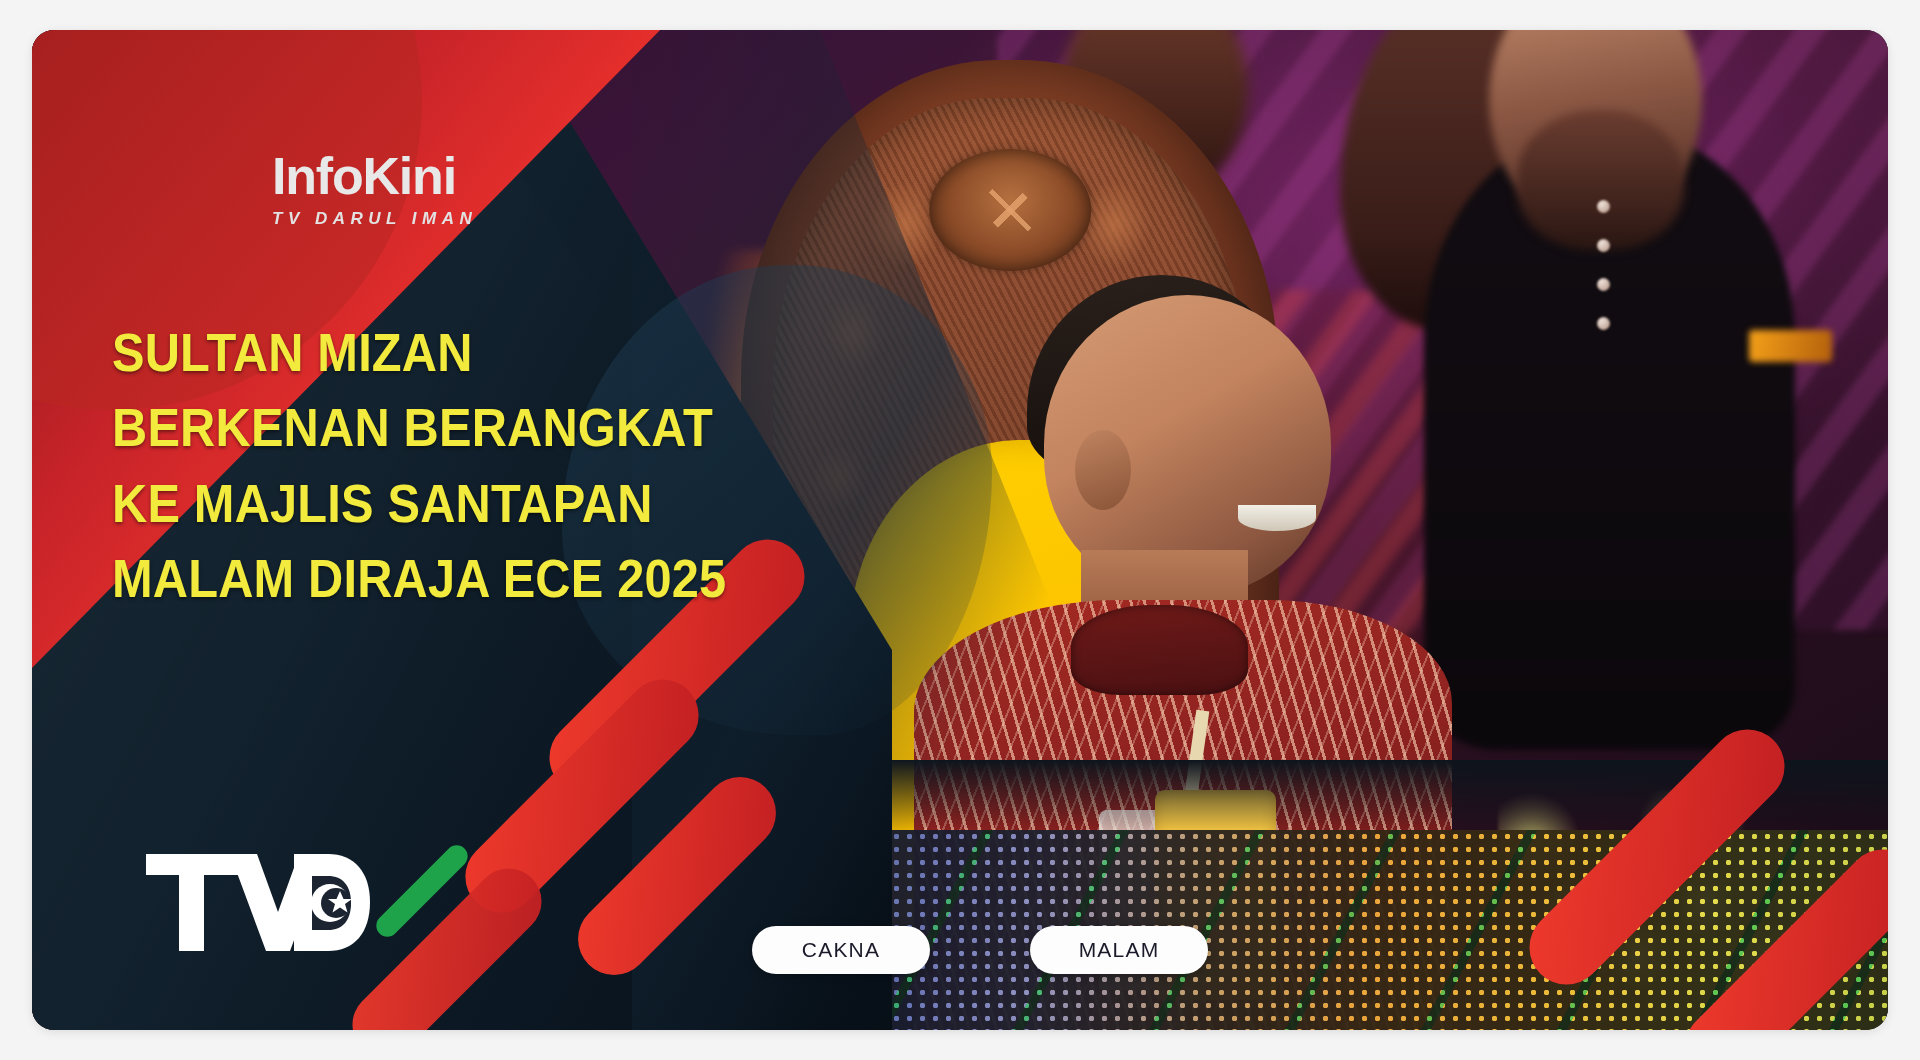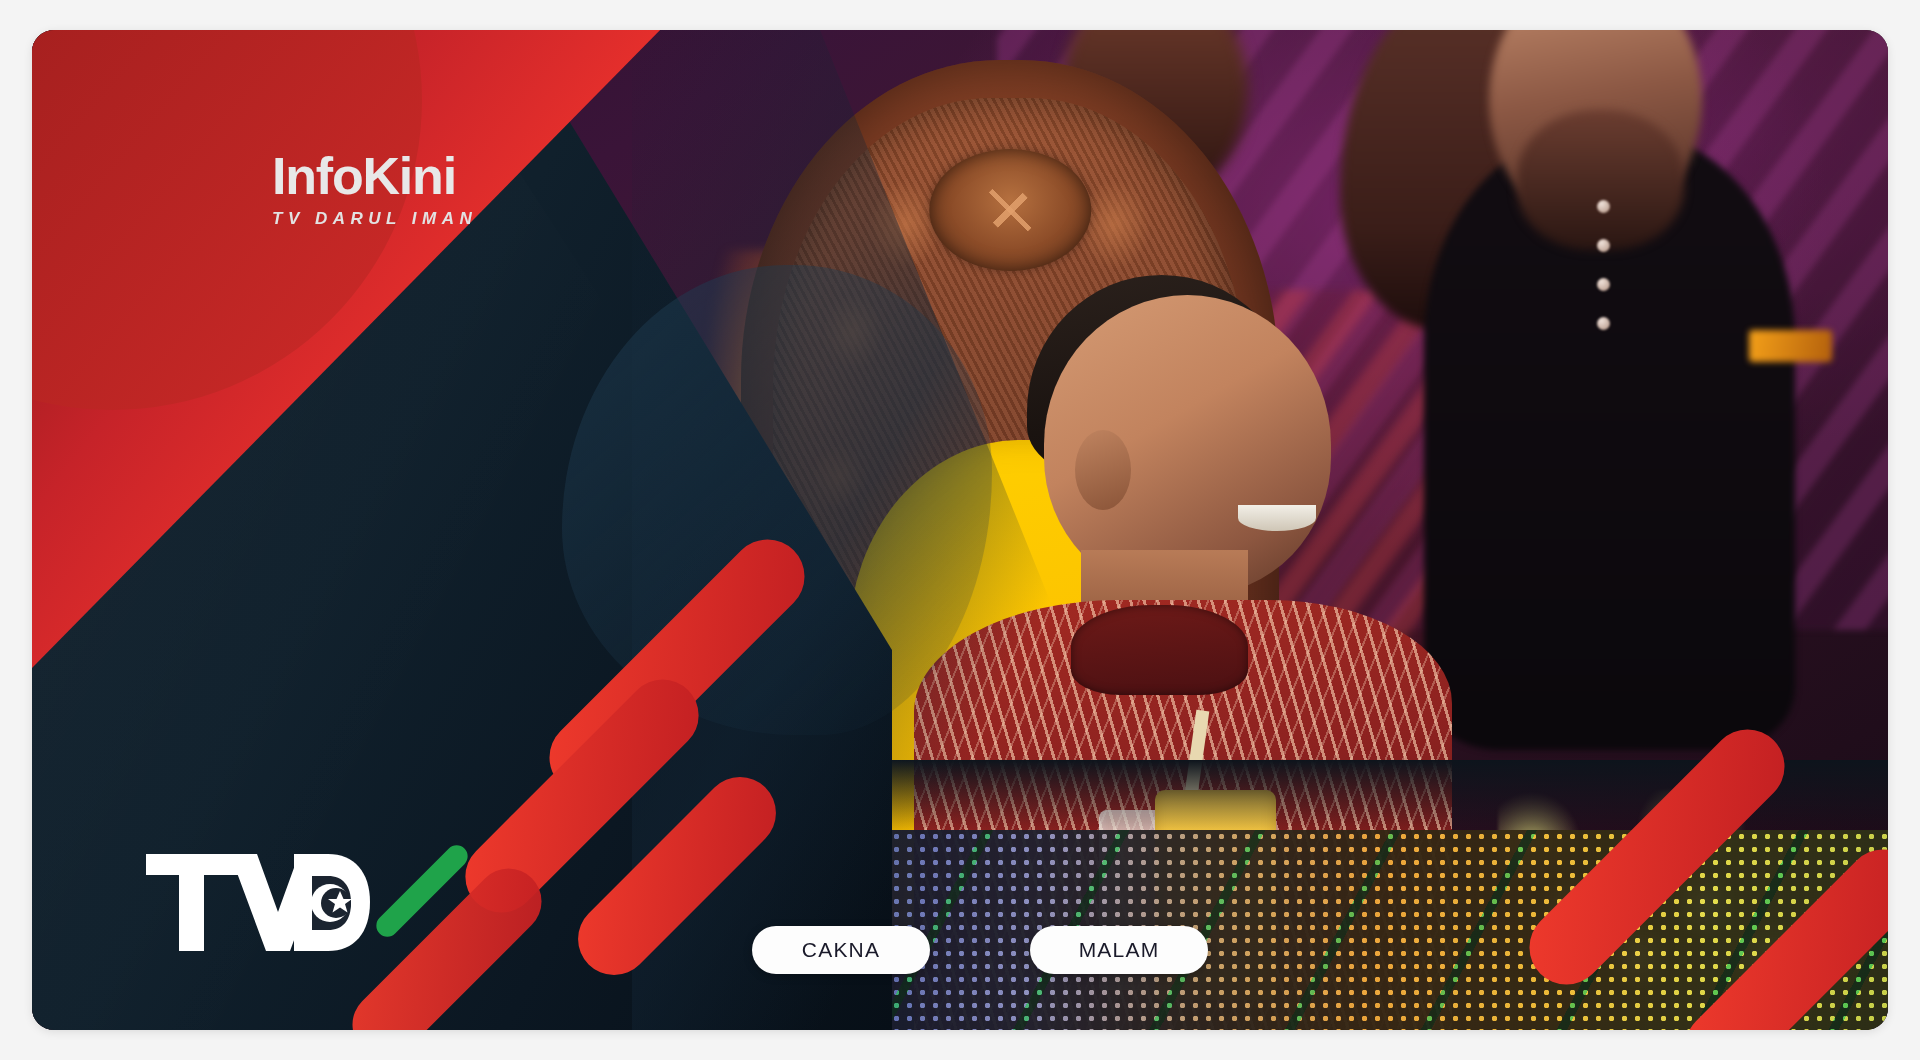--- a/index.html
+++ b/index.html
@@ -434,20 +434,26 @@
     <div class="bar bar-4"></div>
     <div class="bar-green"></div>
     <div class="bar bar-5"></div>
     <div class="bar bar-6"></div>
 
     <div class="logo">
       <div class="logo-main">InfoKini</div>
       <div class="logo-sub">TV DARUL IMAN</div>
     </div>
 
+    <div class="headline">
+      <div class="hl-line">SULTAN MIZAN</div>
+      <div class="hl-line">BERKENAN BERANGKAT</div>
+      <div class="hl-line">KE MAJLIS SANTAPAN</div>
+      <div class="hl-line">MALAM DIRAJA ECE 2025</div>
+    </div>
 
     <div class="tvd">
       <svg viewBox="0 0 230 105" width="230" height="105">
         <g fill="#ffffff">
           <path d="M2 4 h92 v21 h-34 v76 h-25 v-76 h-33 z"></path>
           <path d="M86 4 h27 l21 58 l21 -58 h27 l-36 97 h-24 z"></path>
           <path d="M150 4 h34 c26 0 42 18 42 48 c0 31 -16 49 -42 49 h-34 z"></path>
         </g>
         <path d="M168 26 h16 c15 0 23 10 23 27 c0 17 -8 27 -23 27 h-16 z" fill="#1b2430"></path>
         <circle cx="186" cy="53" r="19" fill="#ffffff"></circle>

